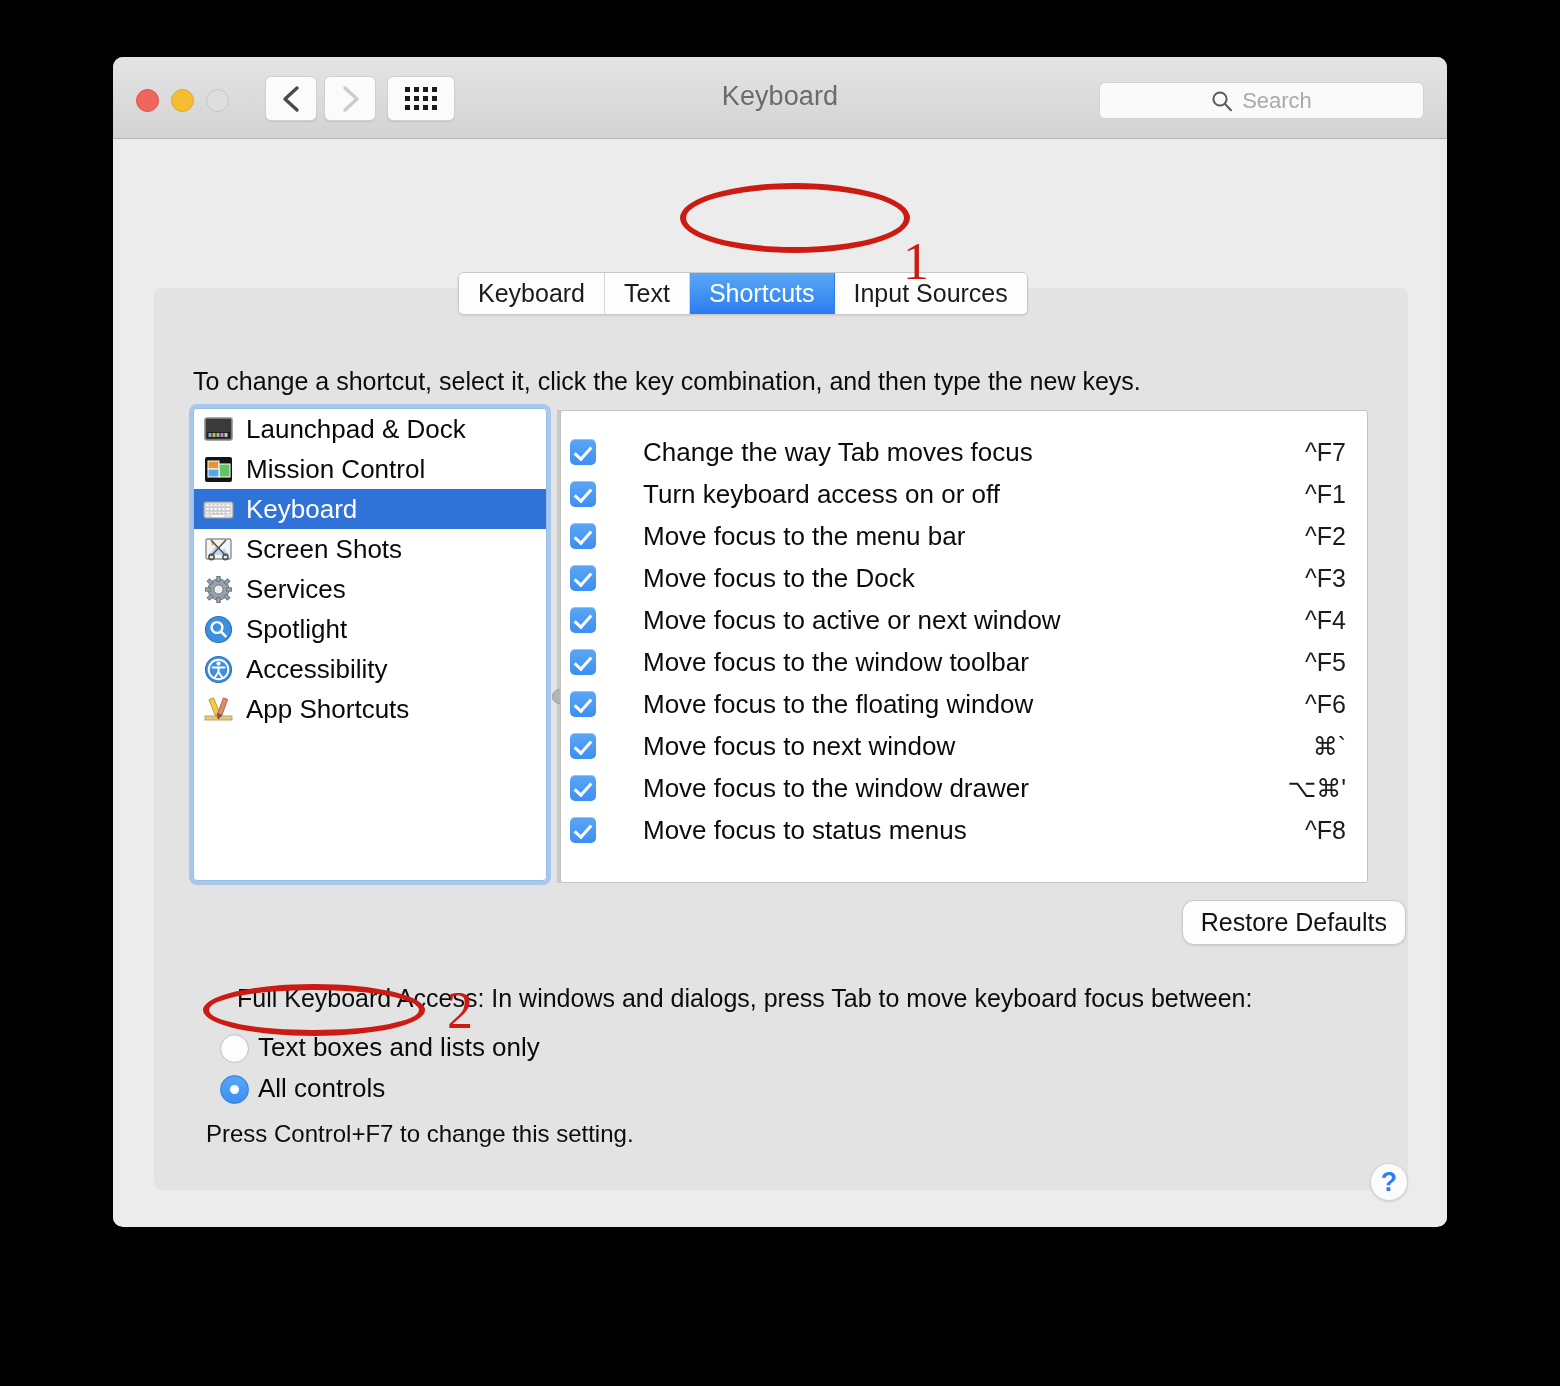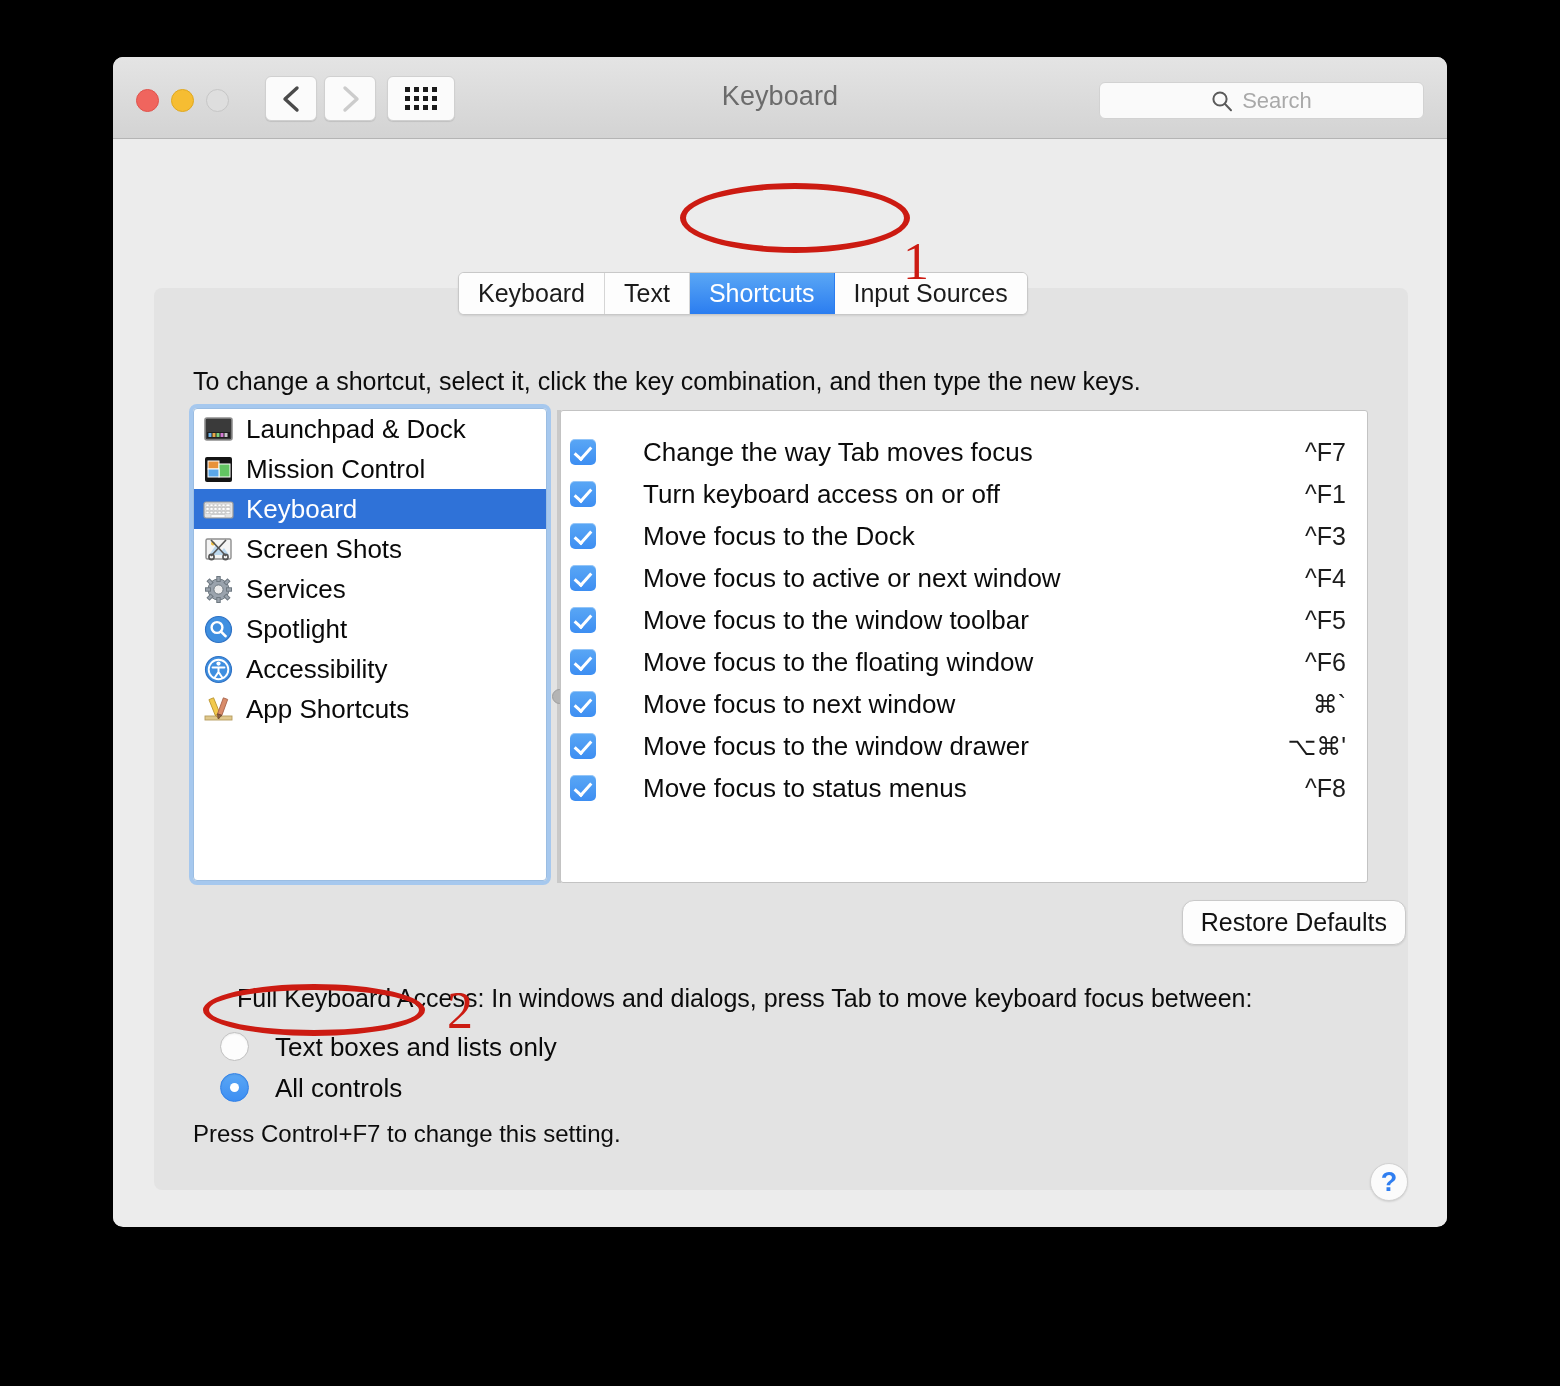--- a/index.html
+++ b/index.html
@@ -151,38 +151,38 @@
     position: absolute; right: 41px; top: 761px;
     height: 45px; padding: 0 18px;
     background: #fdfdfd; border: 1px solid #c9c9c9; border-radius: 12px;
     box-shadow: 0 1px 2px rgba(0,0,0,0.10);
     display: flex; align-items: center; justify-content: center;
     font-size: 25px; color: #121212;
   }
 
   
   .fka-title { position: absolute; left: 80px; top: 845px; font-size: 25px; color: #0c0c0c; margin-left: 44px; }
-  .radio-row { position: absolute; display: flex; align-items: flex-start; gap: 26px; font-size: 26px; color: #0a0a0a; }
+  .radio-row { position: absolute; display: flex; align-items: flex-end; gap: 9px; font-size: 26px; color: #0a0a0a; }
   .radio-row.r1 { left: 107px; top: 893px; }
   .radio-row.r2 { left: 107px; top: 934px; }
   .radio {
     width: 29px; height: 29px; border-radius: 50%;
     background: #fdfdfd; border: 1px solid #bfbfbf;
     box-shadow: inset 0 1px 2px rgba(0,0,0,0.07);
     flex: 0 0 29px; position: relative;
   }
   .radio.on {
     background: linear-gradient(to bottom, #5aa7f5 0%, #3d8ef2 100%);
     border-color: #2f80e8;
   }
   .radio.on::after {
     content: ""; position: absolute; left: 9px; top: 9px;
     width: 9px; height: 9px; border-radius: 50%; background: #fff;
   }
-  .fka-note { position: absolute; left: 80px; top: 981px; font-size: 24px; color: #0c0c0c; }
+  .fka-note { position: absolute; left: 93px; top: 981px; font-size: 24px; color: #0c0c0c; }
 
   
   .helpbtn {
     position: absolute; right: 39px; bottom: 25px;
     width: 38px; height: 38px; border-radius: 50%;
     background: #fbfbfb; border: 1px solid #d2d2d2;
     box-shadow: 0 1px 2px rgba(0,0,0,0.12);
     display: flex; align-items: center; justify-content: center;
     font-size: 27px; color: #2f7ef0; font-weight: 600;
   }
@@ -418,20 +418,25 @@
           <span class="sc-name">Change the way Tab moves focus</span>
           <span class="sc-key">^F7</span>
         </div>
         <div class="sc-row">
           <span class="cbox"></span>
           <span class="sc-name">Turn keyboard access on or off</span>
           <span class="sc-key">^F1</span>
         </div>
         <div class="sc-row">
           <span class="cbox"></span>
+          <span class="sc-name">Move focus to the menu bar</span>
+          <span class="sc-key">^F2</span>
+        </div>
+        <div class="sc-row">
+          <span class="cbox"></span>
           <span class="sc-name">Move focus to the Dock</span>
           <span class="sc-key">^F3</span>
         </div>
         <div class="sc-row">
           <span class="cbox"></span>
           <span class="sc-name">Move focus to active or next window</span>
           <span class="sc-key">^F4</span>
         </div>
         <div class="sc-row">
           <span class="cbox"></span>

